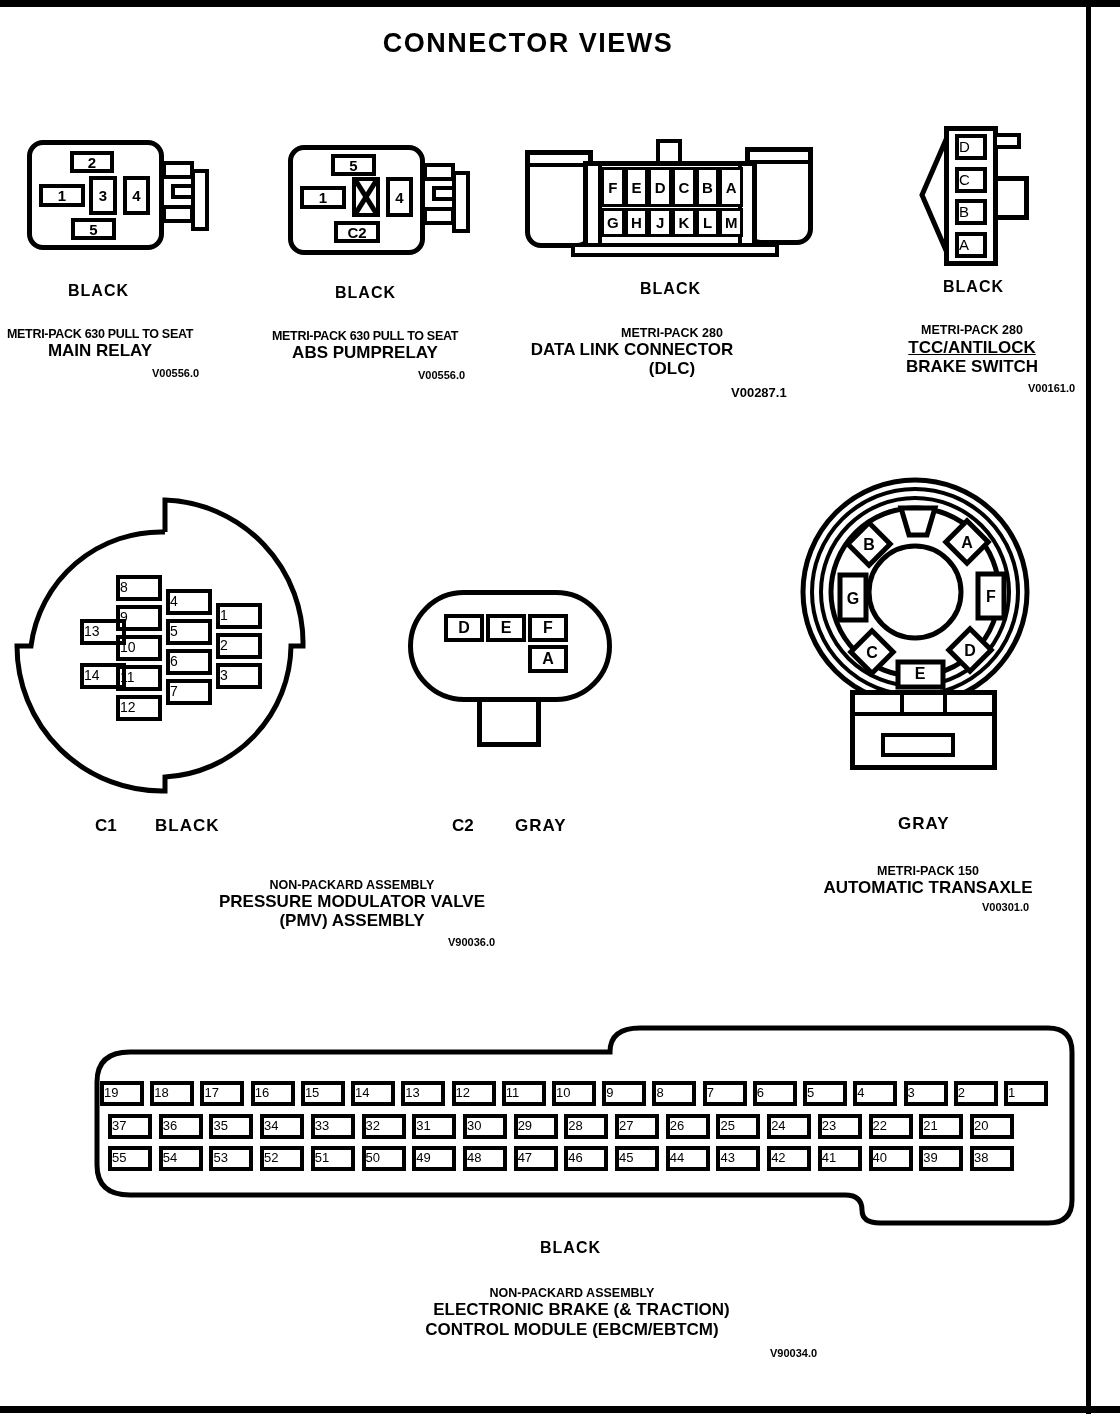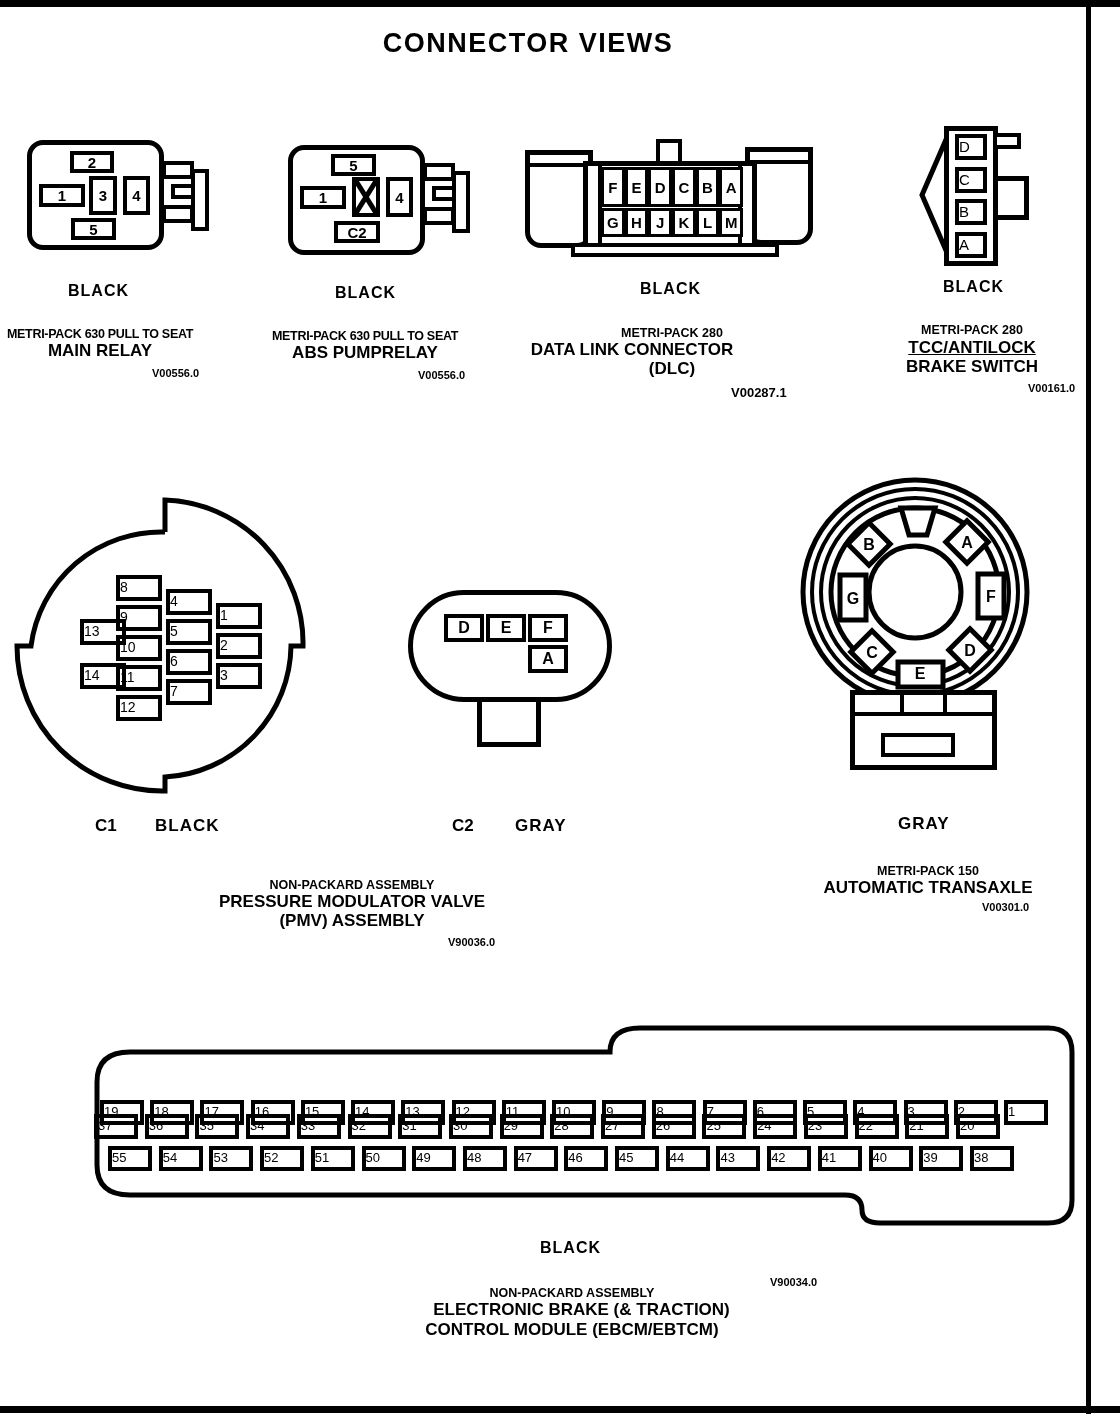--- a/index.html
+++ b/index.html
@@ -214,42 +214,42 @@
     <div class="outline thin" style="left:26px;top:38px;width:66px;height:16px;"></div>
   </div>
   <div class="lbl" style="left:898px;top:814px;font-size:17px;letter-spacing:1px;">GRAY</div>
   <div class="lbl ctr" style="left:928px;top:864px;font-size:12.5px;">METRI-PACK 150</div>
   <div class="lbl ctr" style="left:928px;top:878px;font-size:17px;">AUTOMATIC TRANSAXLE</div>
   <div class="lbl" style="left:982px;top:901px;font-size:11px;">V00301.0</div>
 
   <svg class="abs" style="left:90px;top:1020px;" width="990" height="212" viewBox="0 0 990 212">
     <path d="M 520 32 L 40 32 Q 7 32 7 62 L 7 145 Q 7 175 40 175 L 755 175 Q 772 175 772 190 Q 772 203 790 203 L 958 203 Q 982 203 982 180 L 982 32 Q 982 8 958 8 L 550 8 Q 520 8 520 32 Z" fill="#fff" stroke="#000" stroke-width="5"></path>
   </svg>
-  <div class="pin-row" style="left:100px;top:1081px;width:948px;margin-top:19px;">
+  <div class="pin-row" style="left:100px;top:1081px;width:948px;">
       <div class="ebcm-pin">19</div>
       <div class="ebcm-pin">18</div>
       <div class="ebcm-pin">17</div>
       <div class="ebcm-pin">16</div>
       <div class="ebcm-pin">15</div>
       <div class="ebcm-pin">14</div>
       <div class="ebcm-pin">13</div>
       <div class="ebcm-pin">12</div>
       <div class="ebcm-pin">11</div>
       <div class="ebcm-pin">10</div>
       <div class="ebcm-pin">9</div>
       <div class="ebcm-pin">8</div>
       <div class="ebcm-pin">7</div>
       <div class="ebcm-pin">6</div>
       <div class="ebcm-pin">5</div>
       <div class="ebcm-pin">4</div>
       <div class="ebcm-pin">3</div>
       <div class="ebcm-pin">2</div>
       <div class="ebcm-pin">1</div>
     </div>
-  <div class="pin-row" style="left:94px;top:1114px;width:906px;">
+  <div class="pin-row" style="left:108px;top:1114px;width:906px;">
       <div class="ebcm-pin">37</div>
       <div class="ebcm-pin">36</div>
       <div class="ebcm-pin">35</div>
       <div class="ebcm-pin">34</div>
       <div class="ebcm-pin">33</div>
       <div class="ebcm-pin">32</div>
       <div class="ebcm-pin">31</div>
       <div class="ebcm-pin">30</div>
       <div class="ebcm-pin">29</div>
       <div class="ebcm-pin">28</div>
@@ -279,15 +279,15 @@
       <div class="ebcm-pin">42</div>
       <div class="ebcm-pin">41</div>
       <div class="ebcm-pin">40</div>
       <div class="ebcm-pin">39</div>
       <div class="ebcm-pin">38</div>
     </div>
   <div class="lbl" style="left:540px;top:1239px;font-size:16px;letter-spacing:1px;">BLACK</div>
   <div class="lbl ctr" style="left:572px;top:1286px;font-size:12.5px;">NON-PACKARD ASSEMBLY</div>
   <div class="lbl ctr" style="left:572px;top:1300px;font-size:17px;padding-left:19px;">ELECTRONIC BRAKE (&amp; TRACTION)</div>
   <div class="lbl ctr" style="left:572px;top:1320px;font-size:17px;">CONTROL MODULE (EBCM/EBTCM)</div>
-  <div class="lbl" style="left:770px;top:1276px;font-size:11px;text-align:center;">V90034.0</div>
+  <div class="lbl" style="left:770px;top:1347px;font-size:11px;text-align:center;">V90034.0</div>
 
 </div>
 
 </body></html>

